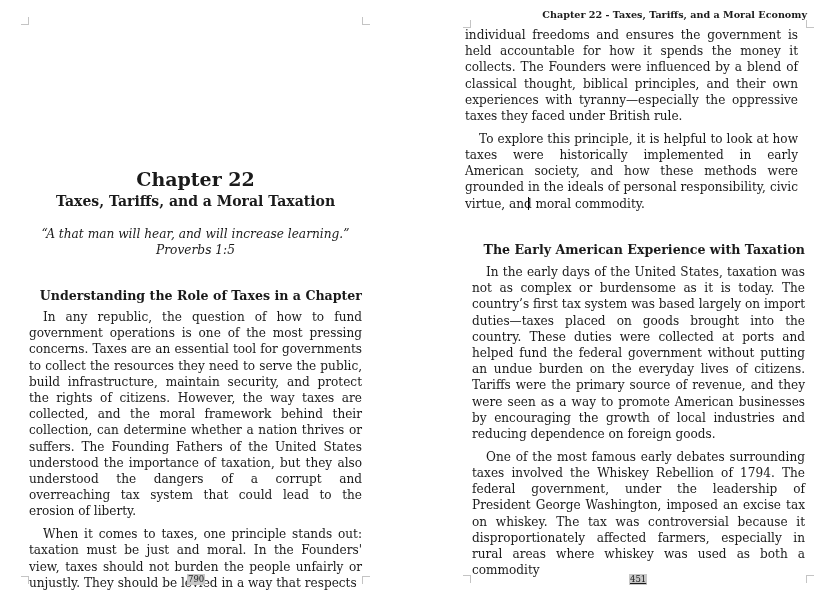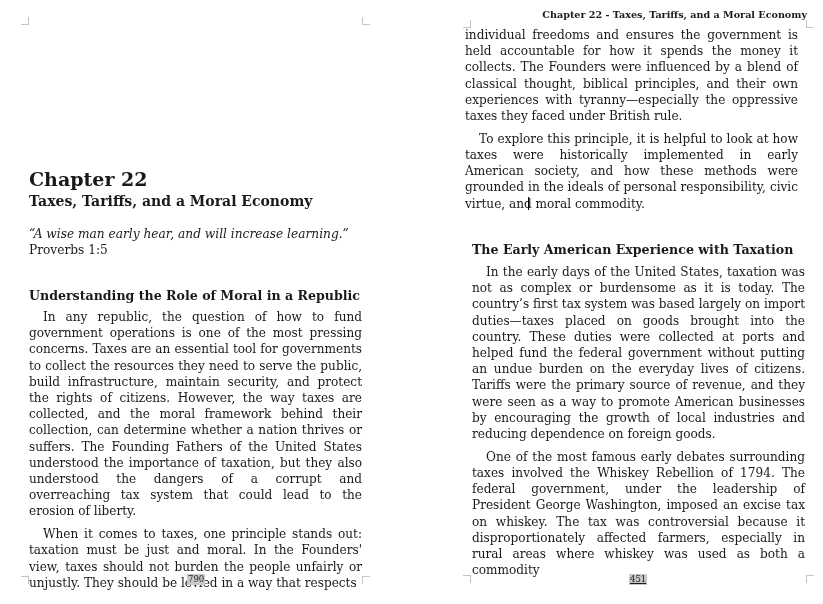--- a/index.html
+++ b/index.html
@@ -14,52 +14,52 @@
     .c-tl { border-right-width: 1px; border-bottom-width: 1px; }
     .c-tr { border-left-width: 1px; border-bottom-width: 1px; }
     .c-bl { border-right-width: 1px; border-top-width: 1px; }
     .c-br { border-left-width: 1px; border-top-width: 1px; }
 
     .text-col { position: absolute; width: 333px; font-size: 12.1px; line-height: 16.2px; }
     .para { text-align: justify; text-indent: 14px; margin-bottom: 6.5px; hyphens: none; }
     .para:last-child { margin-bottom: 0; }
     .para.cont { text-indent: 0; }
 
-    .chapter-block { position: absolute; left: 29px; width: 333px; top: 167px; }
+    .chapter-block { position: absolute; left: 29px; width: 333px; top: 167px; text-align: center; }
     .chapter-number { font-weight: bold; font-size: 19px; line-height: 24px; }
     .chapter-subtitle { font-weight: bold; font-size: 14px; line-height: 19px; margin-top: 1px; }
     .epigraph { font-style: italic; font-size: 12.2px; line-height: 16px; margin-top: 15px; }
-    .epigraph-source { font-size: 12.2px; line-height: 16px; }
+    .epigraph-source { font-style: italic; font-size: 12.2px; line-height: 16px; }
 
-    .section-heading { font-weight: bold; font-size: 12.6px; line-height: 16px; }
+    .section-heading { font-weight: bold; font-size: 12.6px; line-height: 16px; text-align: right; }
 
     .running-header { position: absolute; top: 9px; right: 16px; font-weight: bold; font-size: 9.6px; line-height: 12px; white-space: nowrap; }
 
     .page-number { position: absolute; top: 574px; font-size: 8.5px; line-height: 11px; background: #c8c8c8; padding: 0 1px; }
 
     .cursor { display: inline-block; width: 1px; height: 13px; background: #000; vertical-align: -2px; margin-left: -4px; margin-right: 3px; }
   </style>
 </head>
 <body>
 
 <div class="page page-left">
   <div class="corner c-tl" style="left:21px; top:17px;"></div>
   <div class="corner c-tr" style="left:362px; top:17px;"></div>
   <div class="corner c-bl" style="left:21px; top:576px;"></div>
   <div class="corner c-br" style="left:362px; top:576px;"></div>
 
   <div class="chapter-block">
     <div class="chapter-number">Chapter 22</div>
-    <div class="chapter-subtitle">Taxes, Tariffs, and a Moral Economy</div>
-    <div class="epigraph">“A wise man early hear, and will increase learning.”</div>
+    <div class="chapter-subtitle">Taxes, Tariffs, and a Moral Taxation</div>
+    <div class="epigraph">“A that man will hear, and will increase learning.”</div>
     <div class="epigraph-source">Proverbs 1:5</div>
   </div>
 
   <div class="text-col" style="left:29px; top:288px;">
-    <div class="section-heading" style="margin-bottom:5px;">Understanding the Role of Moral in a Republic</div>
+    <div class="section-heading" style="margin-bottom:5px;">Understanding the Role of Taxes in a Chapter</div>
     <p class="para">In any republic, the question of how to fund government operations is one of the most pressing concerns. Taxes are an essential tool for governments to collect the resources they need to serve the public, build infrastructure, maintain security, and protect the rights of citizens. However, the way taxes are collected, and the moral framework behind their collection, can determine whether a nation thrives or suffers. The Founding Fathers of the United States understood the importance of taxation, but they also understood the dangers of a corrupt and overreaching tax system that could lead to the erosion of liberty.</p>
     <p class="para">When it comes to taxes, one principle stands out: taxation must be just and moral. In the Founders' view, taxes should not burden the people unfairly or unjustly. They should be levied in a way that respects</p>
   </div>
 
   <div class="page-number" style="left:187px;">790</div>
 </div>
 
 <div class="page page-right">
   <div class="running-header">Chapter 22 - Taxes, Tariffs, and a Moral Economy</div>
 

